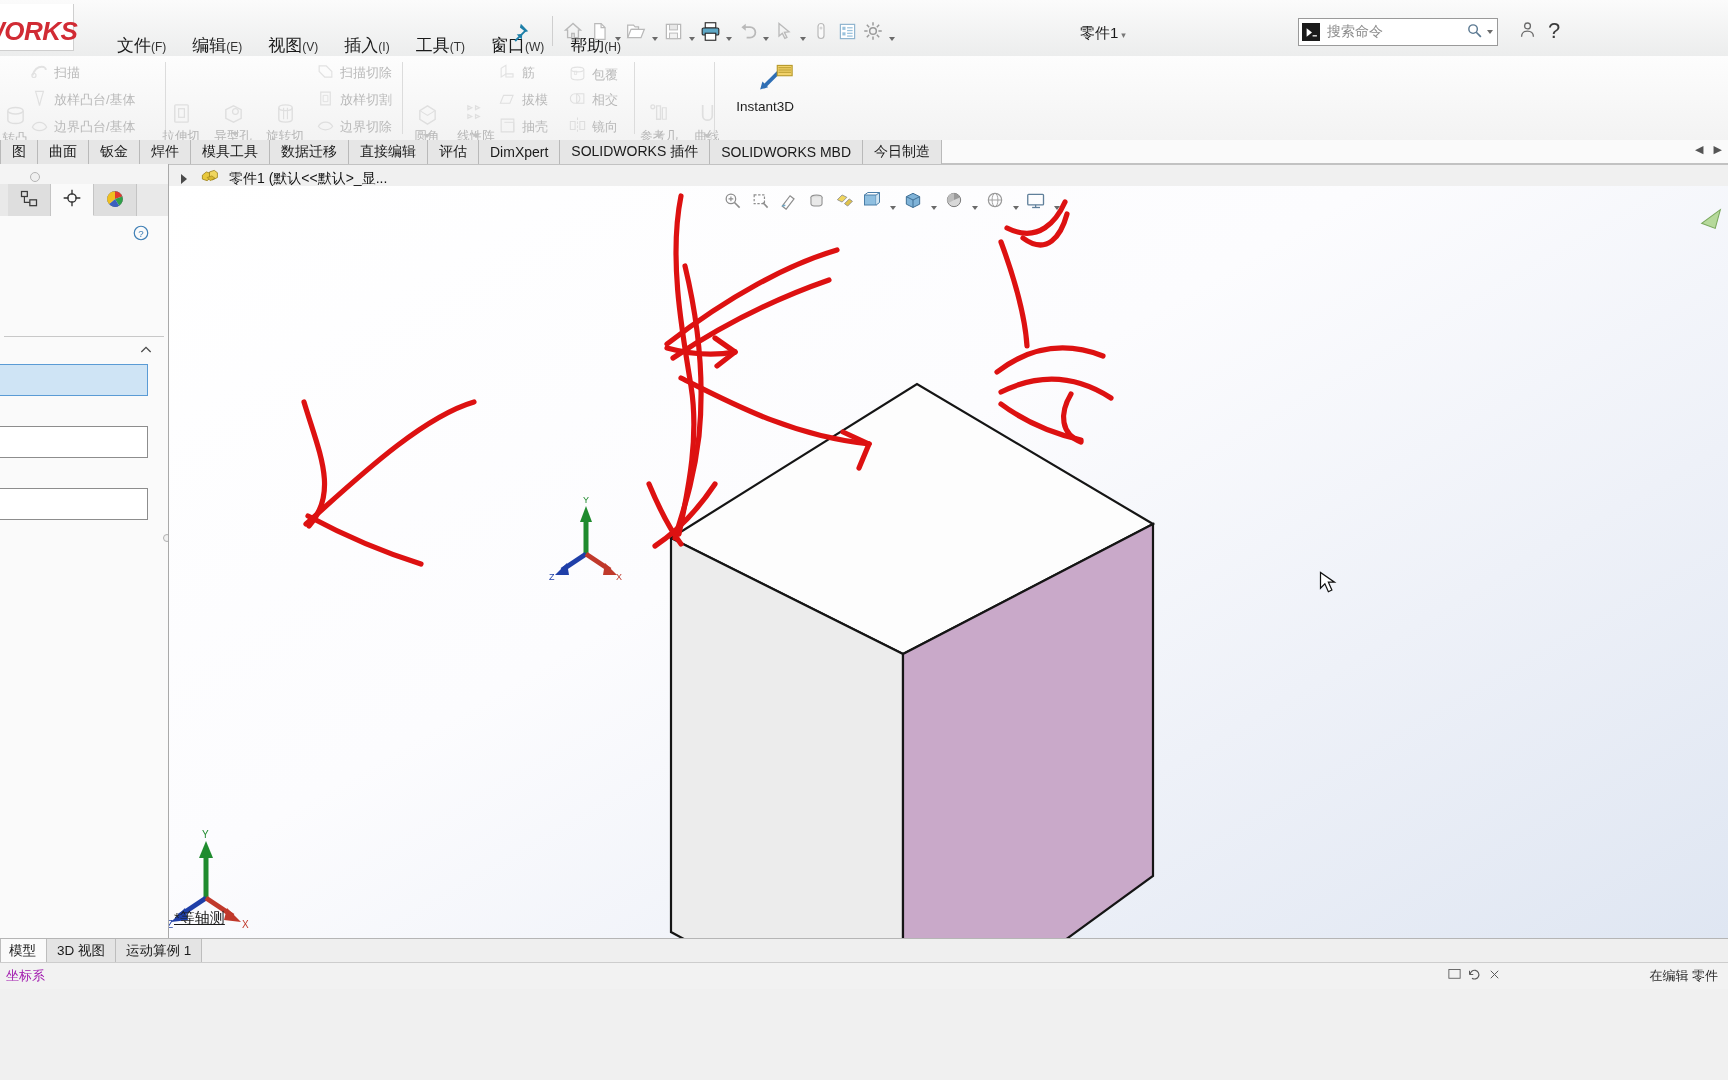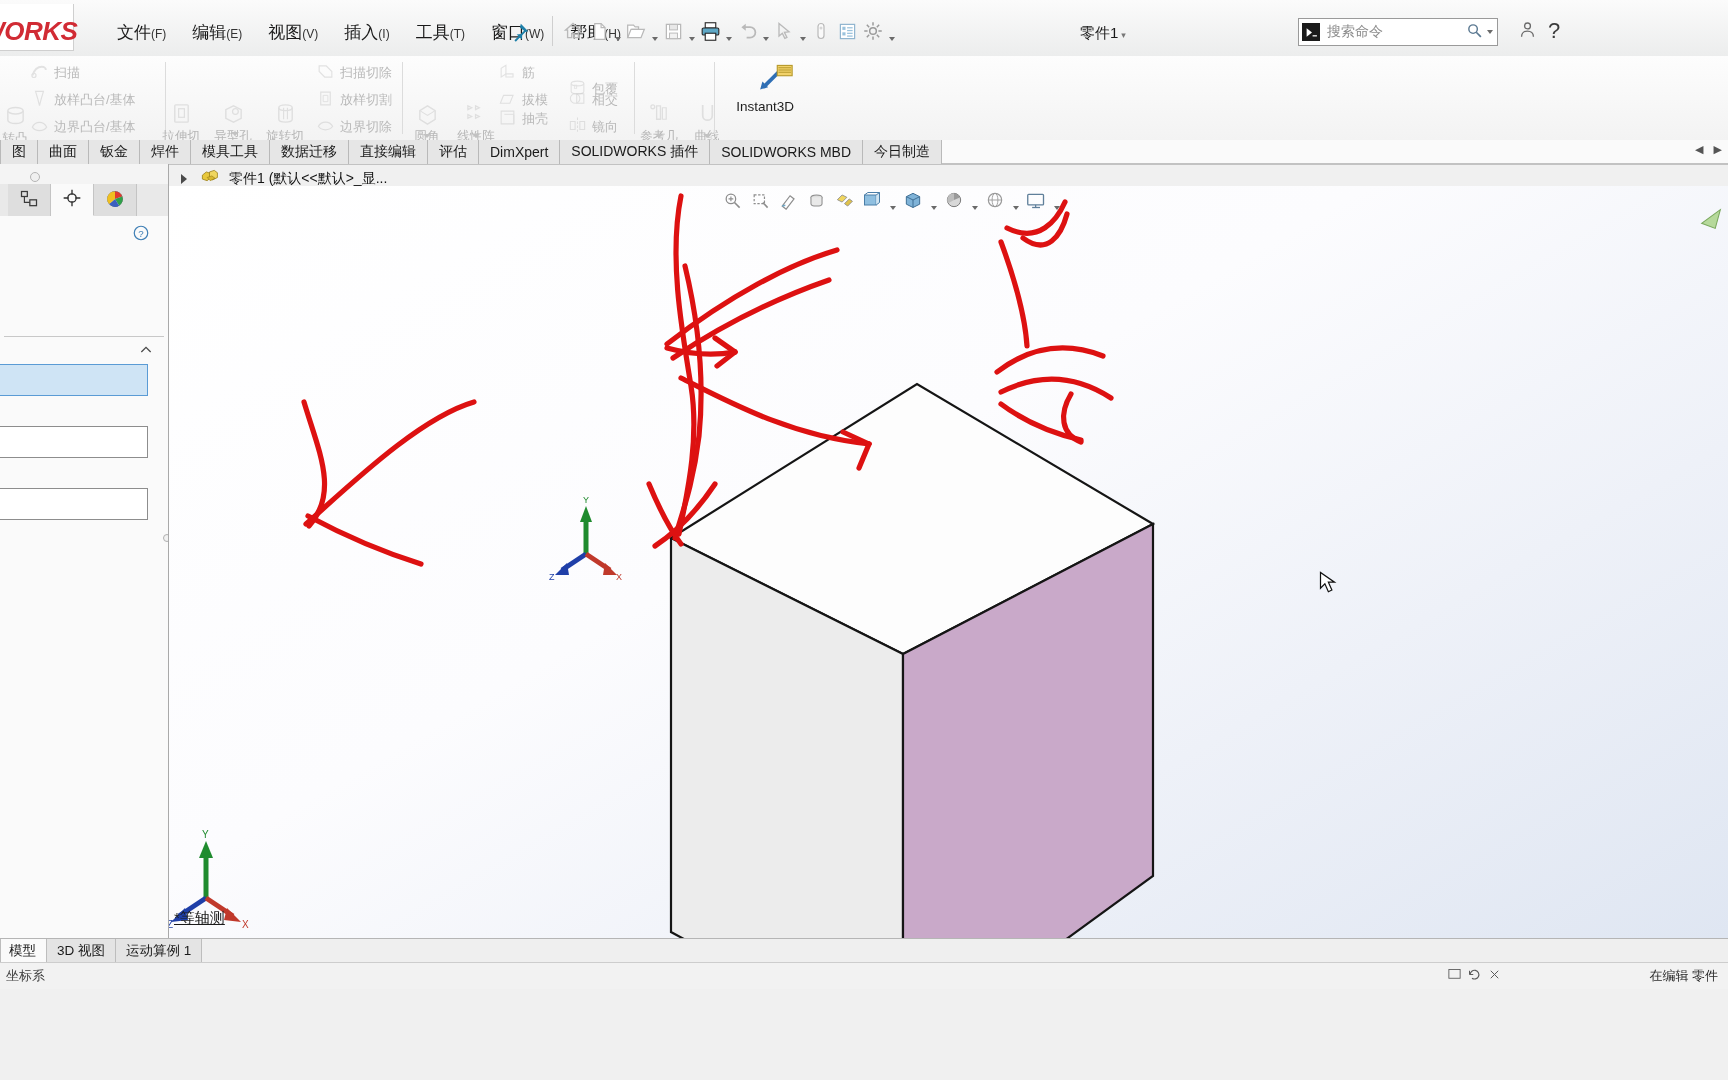--- a/index.html
+++ b/index.html
@@ -25,21 +25,21 @@
     letter-spacing:-0.5px;
     color:#d12b34;
     font-family:"Liberation Sans",sans-serif;
   }
   .logo-plate{
     position:absolute;left:-60px;top:4px;width:132px;height:46px;
     background:#fff;border:1px solid #cfcfcf;border-top:none;
   }
   .menubar{position:absolute;left:104px;top:18px;display:flex;align-items:center;gap:0px;}
   .menu-item{
-    padding:3px 13px;font-size:17px;color:#1a1a1a;cursor:default;white-space:nowrap;
+    padding:3px 13px;font-size:17px;color:#1a1a1a;cursor:default;white-space:nowrap;margin-top:13px;
   }
   .menu-item .mn{font-size:12px;color:#333;}
   .pin-icon{position:absolute;left:508px;top:22px;width:22px;height:22px;color:#1d7fa8;}
   .tb-sep{width:1px;height:30px;background:#cfcfcf;margin:0 7px;}
 
   .std-toolbar{position:absolute;left:545px;top:14px;display:flex;align-items:center;height:34px;}
   .tb-btn{
     width:26px;height:28px;display:flex;align-items:center;justify-content:center;
     cursor:default;
   }
@@ -185,21 +185,21 @@
     display:flex;align-items:center;white-space:nowrap;cursor:default;background:#e4e4e4;
   }
   .btab.sel{background:#fafafa;padding-left:8px;}
   .btab:first-child{border-left:1px solid #bdbdbd;}
   .bfill{flex:1;background:#efefef;}
 
   .statusbar{
     position:absolute;left:0;top:962px;width:1728px;height:26px;
     background:#f2f2f2;border-top:1px solid #cdcdcd;display:flex;align-items:center;
   }
-  .sb-left{margin-left:6px;font-size:13px;color:#404040;}
+  .sb-left{margin-left:6px;font-size:13px;color:#a21caf;}
   .sb-right{position:absolute;right:10px;display:flex;align-items:center;gap:14px;
     font-size:13px;color:#2b2b2b;}
   .sb-icons{position:absolute;right:226px;display:flex;align-items:center;gap:5px;color:#5a5a5a;}
 </style>
 </head>
 <body>
 
 <div id="app">
 
   <div class="titlebar">
@@ -464,29 +464,29 @@
             <path d="M10 15h9v4h-9z" fill="none" stroke="#c4c4c4" stroke-width="1.4"></path>
           </svg></span>
       <span>筋</span>
     </div>
     <div class="rib-small" style="left:498px;top:33px;">
       <span class="gi"><svg viewBox="0 0 24 24" width="19" height="19">
             <path d="M3 18l4-10h12l-4 10z" fill="none" stroke="#c4c4c4" stroke-width="1.4"></path>
           </svg></span>
       <span>拔模</span>
     </div>
-    <div class="rib-small" style="left:498px;top:52px;text-align:right;">
+    <div class="rib-small" style="left:498px;top:60px;text-align:right;">
       <span class="gi"><svg viewBox="0 0 24 24" width="19" height="19">
             <path d="M4 4h16v16H4z" fill="none" stroke="#c4c4c4" stroke-width="1.4"></path>
             <path d="M8 8h12v12" fill="none" stroke="#c4c4c4" stroke-width="1.2"></path>
           </svg></span>
       <span>抽壳</span>
     </div>
 
-    <div class="rib-small" style="left:568px;top:22px;justify-content:center;">
+    <div class="rib-small" style="left:568px;top:8px;justify-content:center;">
       <span class="gi"><svg viewBox="0 0 24 24" width="19" height="19">
             <ellipse cx="12" cy="7" rx="8" ry="3" fill="none" stroke="#c4c4c4" stroke-width="1.4"></ellipse>
             <path d="M4 7v10c0 1.7 3.6 3 8 3s8-1.3 8-3V7" fill="none" stroke="#c4c4c4" stroke-width="1.4"></path>
             <rect x="8" y="9" width="3" height="4" fill="none" stroke="#c4c4c4" stroke-width="1"></rect>
           </svg></span>
       <span>包覆</span>
     </div>
     <div class="rib-small" style="left:568px;top:33px;">
       <span class="gi"><svg viewBox="0 0 24 24" width="19" height="19">
             <circle cx="9" cy="12" r="6" fill="none" stroke="#c4c4c4" stroke-width="1.4"></circle>

